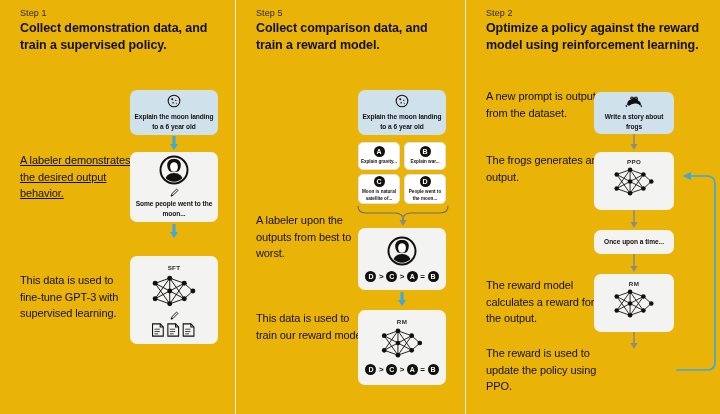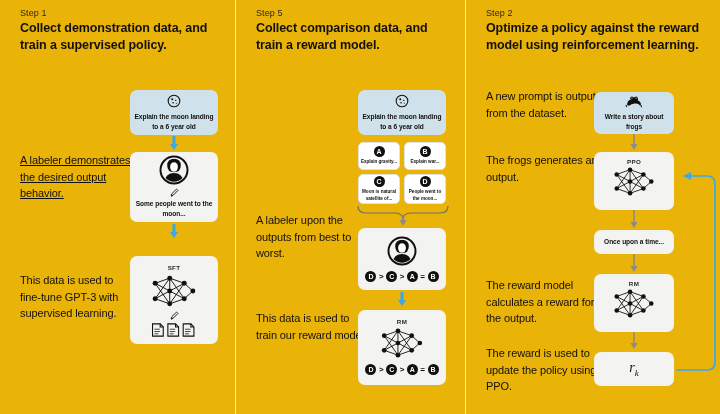--- a/index.html
+++ b/index.html
@@ -393,23 +393,20 @@
       </span>
     </div>
 
     <div class="connector" style="left:161px; top:332px;">
       <svg width="14" height="20" viewBox="0 0 14 20">
         <path d="M7 0 L7 12" stroke="#8b8b88" stroke-width="1.6"></path>
         <path d="M3.5 11 L10.5 11 L7 17 Z" fill="#8b8b88"></path>
       </svg>
     </div>
 
-    <div class="card" style="left:128px; top:352px; width:80px; height:34px;">
-      <div class="rk"><span>r</span><sub>k</sub></div>
-    </div>
 
     <div class="connector" style="left:205px; top:168px;">
       <svg width="48" height="206" viewBox="0 0 48 206">
         <path d="M6 202 L36 202 q8 0 8 -8 L44 16 q0 -8 -8 -8 L16 8" fill="none" stroke="#3aa8e8" stroke-width="1.7" stroke-linecap="round"></path>
         <path d="M20 4 L20 12 L12 8 Z" fill="#3aa8e8"></path>
       </svg>
     </div>
   </div>
 
 </div>

